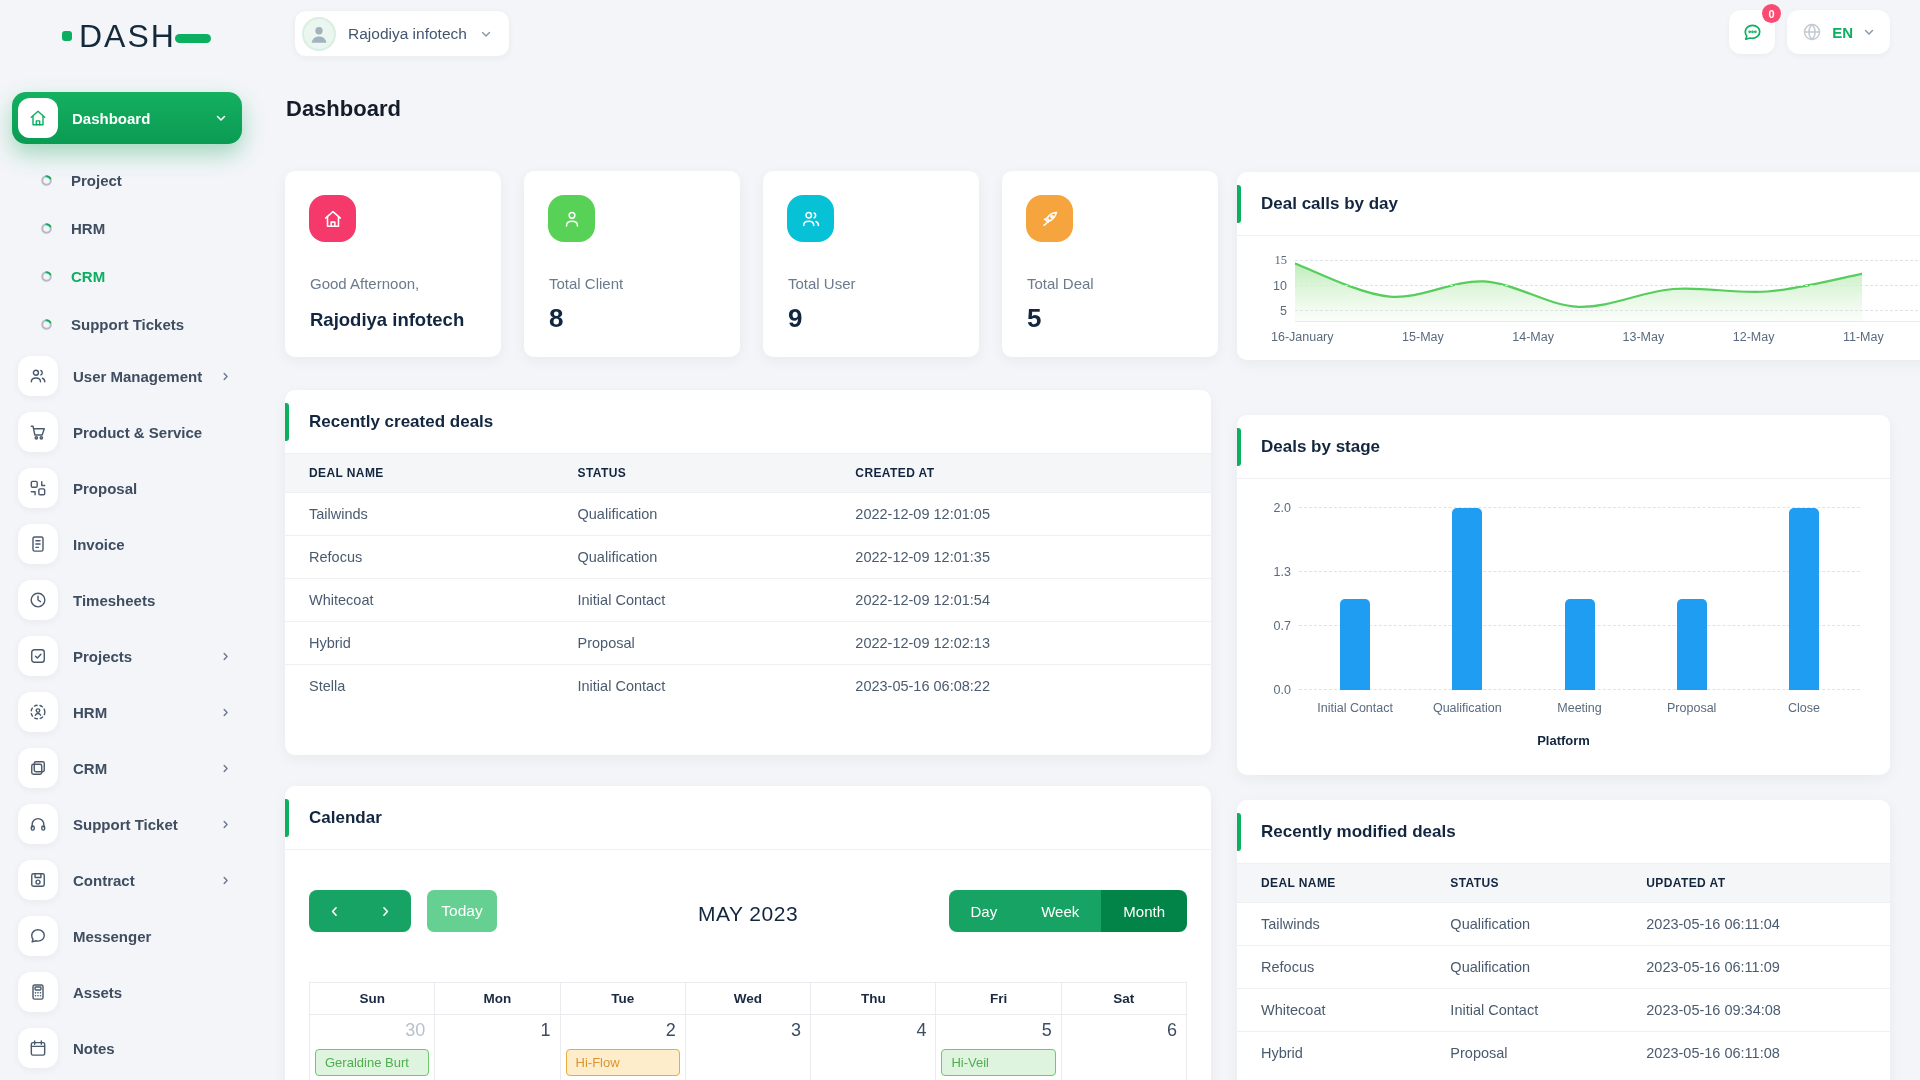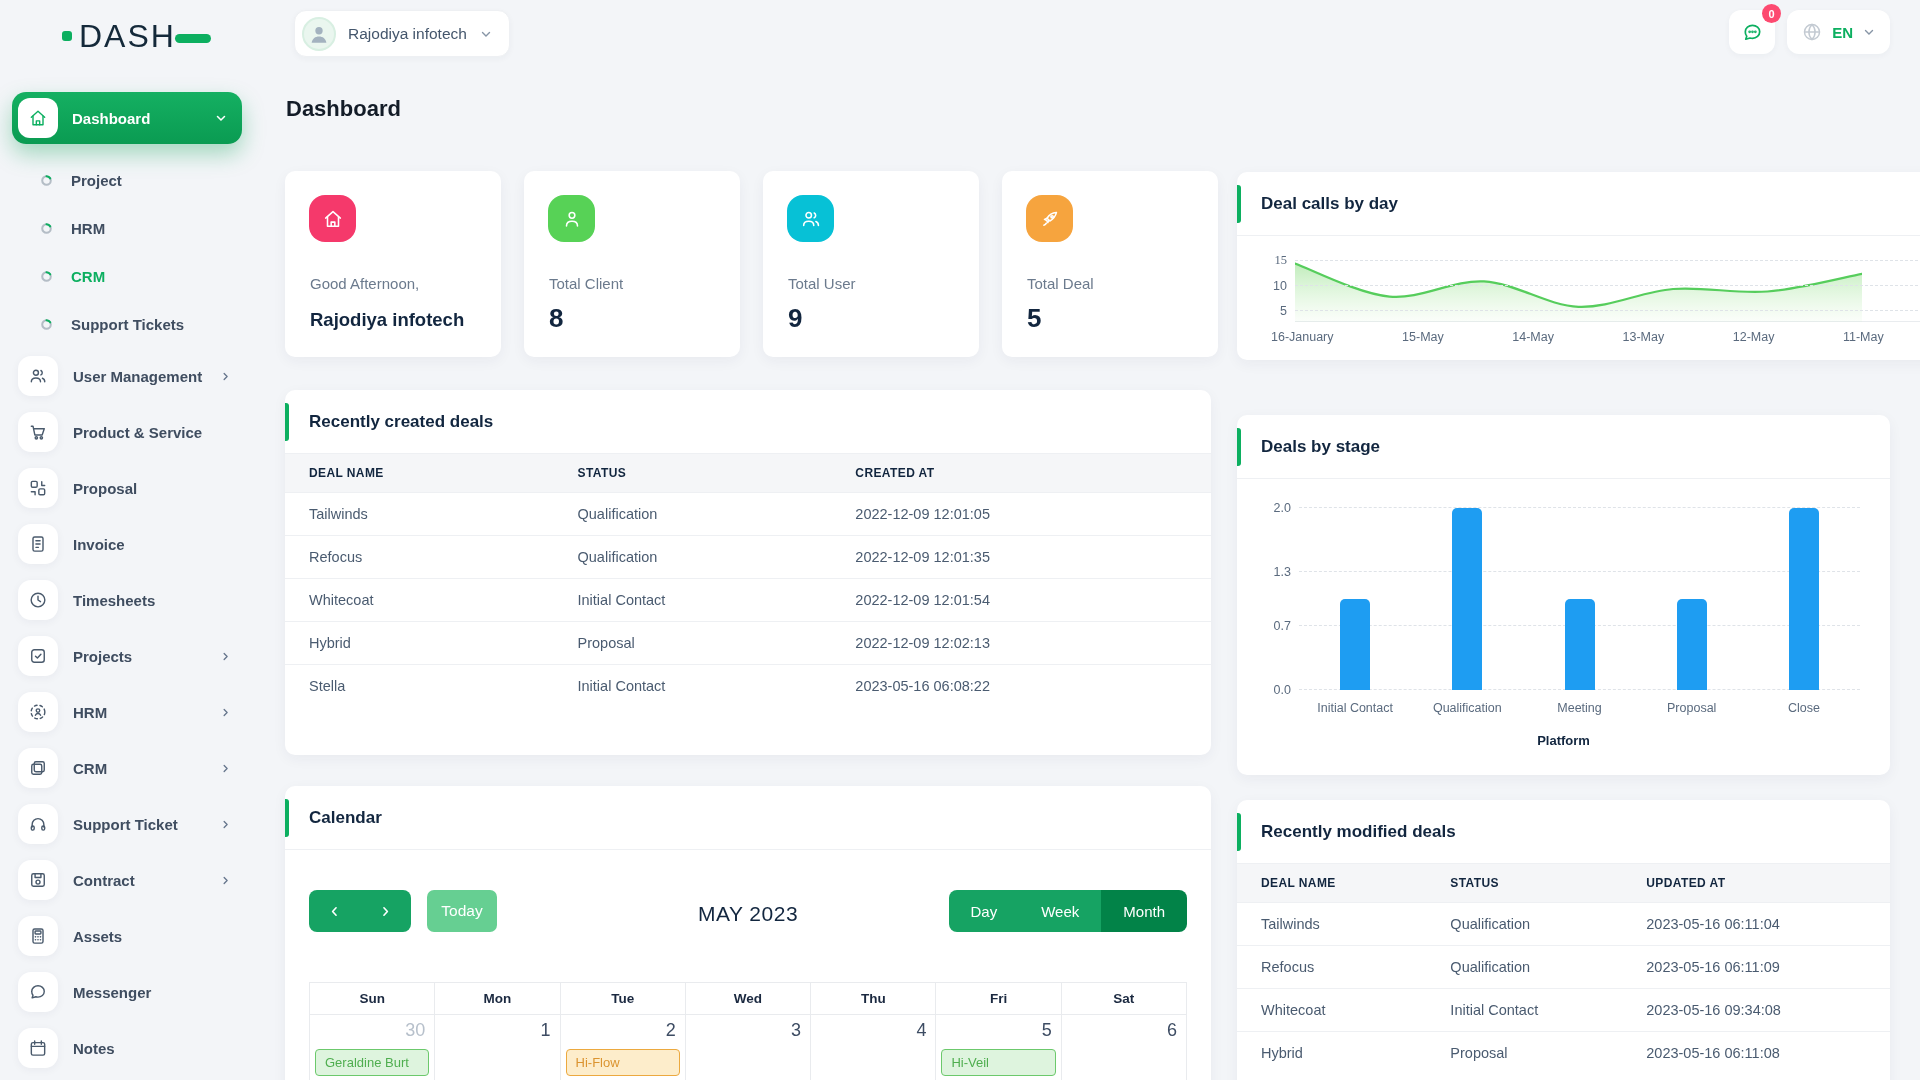--- a/index.html
+++ b/index.html
@@ -326,34 +326,34 @@
         </svg>
       </span>
       <span class="lbl">Contract</span>
       <svg viewBox="0 0 24 24" class="chev" fill="none" stroke="currentColor" stroke-width="2.4" stroke-linecap="round" stroke-linejoin="round">
         <path d="M9.5 6.5 15 12l-5.5 5.5"></path>
       </svg>
     </div>
     <div class="side-item">
       <span class="ic-box">
         <svg viewBox="0 0 24 24" fill="none" stroke="currentColor" stroke-width="1.7" stroke-linecap="round" stroke-linejoin="round">
+          <path d="M19.5 11.3c0 3.8-3.4 6.8-7.5 6.8-.9 0-1.8-.12-2.6-.36L5 19l1-3.1a6.5 6.5 0 0 1-1.5-4.6c0-3.8 3.4-6.8 7.5-6.8s7.5 3 7.5 6.8z"></path>
+        </svg>
+      </span>
+      <span class="lbl">Messenger</span>
+    </div>
+    <div class="side-item">
+      <span class="ic-box">
+        <svg viewBox="0 0 24 24" fill="none" stroke="currentColor" stroke-width="1.7" stroke-linecap="round" stroke-linejoin="round">
           <rect x="6" y="3.5" width="12" height="17" rx="2"></rect>
           <rect x="8.5" y="6" width="7" height="3.6" rx=".8"></rect>
           <path d="M9 13h.01M12 13h.01M15 13h.01M9 16.5h.01M12 16.5h.01M15 16.5h.01" stroke-width="2"></path>
         </svg>
       </span>
       <span class="lbl">Assets</span>
-    </div>
-    <div class="side-item">
-      <span class="ic-box">
-        <svg viewBox="0 0 24 24" fill="none" stroke="currentColor" stroke-width="1.7" stroke-linecap="round" stroke-linejoin="round">
-          <path d="M19.5 11.3c0 3.8-3.4 6.8-7.5 6.8-.9 0-1.8-.12-2.6-.36L5 19l1-3.1a6.5 6.5 0 0 1-1.5-4.6c0-3.8 3.4-6.8 7.5-6.8s7.5 3 7.5 6.8z"></path>
-        </svg>
-      </span>
-      <span class="lbl">Messenger</span>
     </div>
     <div class="side-item">
       <span class="ic-box">
         <svg viewBox="0 0 24 24" fill="none" stroke="currentColor" stroke-width="1.7" stroke-linecap="round" stroke-linejoin="round">
           <rect x="4" y="5.5" width="16" height="15" rx="2"></rect>
           <path d="M8 3.5v4M16 3.5v4M4 10h16"></path>
         </svg>
       </span>
       <span class="lbl">Notes</span>
     </div>

